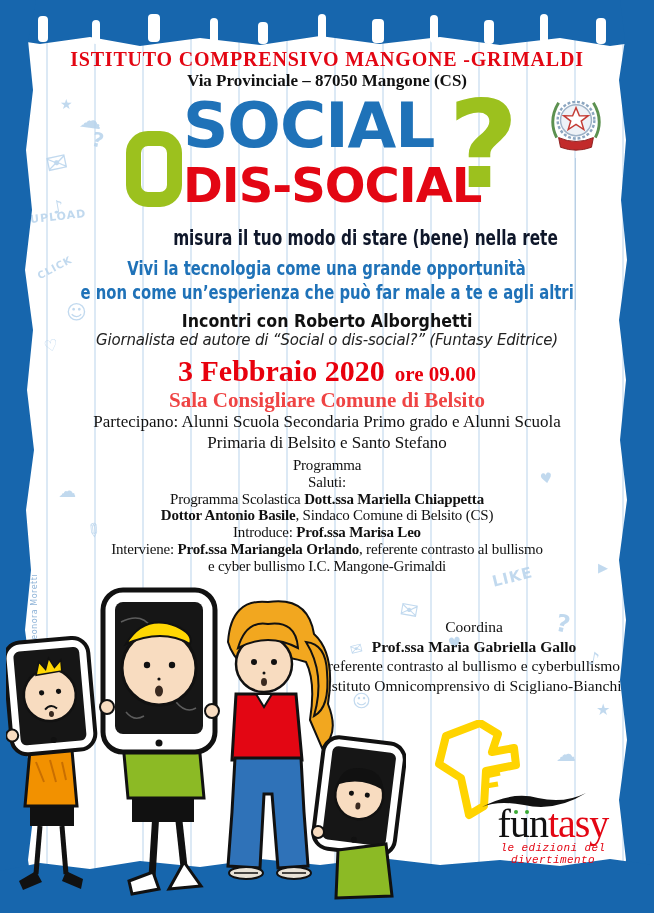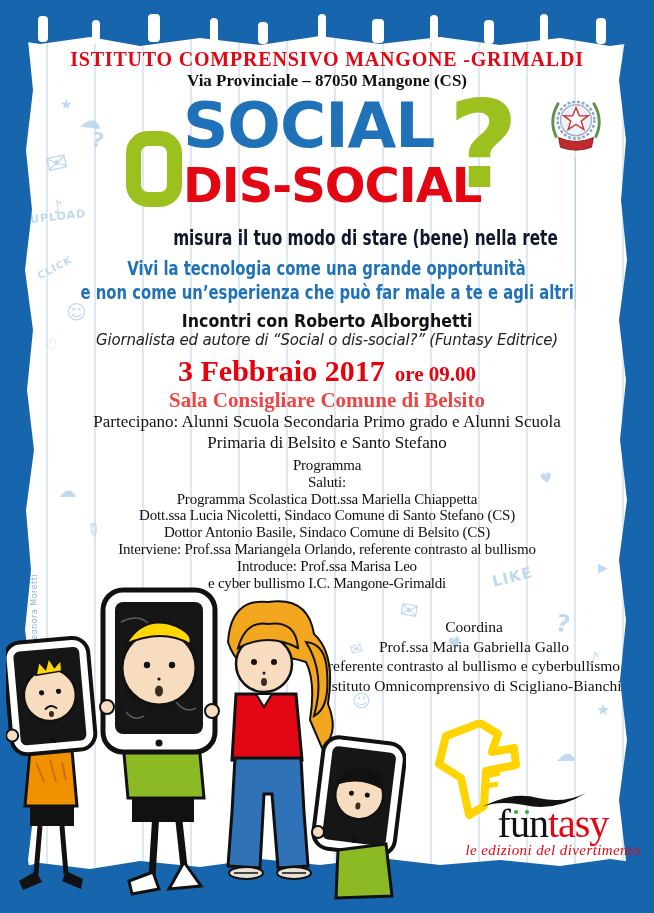--- a/index.html
+++ b/index.html
@@ -55,23 +55,23 @@
   #kids{left:6px;top:582px;z-index:4;}
   #hand{left:428px;top:720px;z-index:3;}
   #funtasy{left:458px;top:790px;width:190px;text-align:center;z-index:4;}
   #funtasy .swoosh{display:block;margin:0 auto -6px 22px;}
   #funtasy .word{font-size:40px;line-height:1;letter-spacing:-1px;}
   #funtasy .blk{color:#111;}
   #funtasy .red{color:#e30613;}
   .uface{position:relative;}
   .uface i{position:absolute;width:4px;height:4px;border-radius:50%;background:#3aaa35;top:9px;}
   .uface i.l{left:4px;} .uface i.r{left:15px;}
-  #pub-tag{font-size:15px;color:#e30613;font-style:italic;letter-spacing:.4px;margin-top:-2px;
-    font-family:Liberation Serif, serif;}
-  b{font-weight:normal;margin-top:28px;}
+  #pub-tag{font-size:11px;color:#e30613;font-style:italic;letter-spacing:.4px;margin-top:-2px;
+    font-family:Liberation Mono, monospace;}
+  b{font-weight:bold;margin-top:28px;}
 </style>
 </head>
 <body>
 
 <div id="poster">
 
   <div id="ruled"></div>
   <div id="doodle-layer">
       <span class="doodle" style="left: 46px; top: 148px; font-size: 26px; transform: rotate(-12deg);">✉</span>
       <span class="doodle" style="left: 80px; top: 108px; font-size: 22px; transform: rotate(8deg);">☁</span>
@@ -131,34 +131,33 @@
   <div id="word-dissocial" class="abs sans">DIS-SOCIAL</div>
   <div id="qmark" class="abs sans">?</div>
   <div id="tagline" class="abs ctr sans"><span class="narrow">misura il tuo modo di stare (bene) nella rete</span></div>
 
   <div id="vivi1" class="abs ctr sans"><span class="narrow">Vivi la tecnologia come una grande opportunità</span></div>
   <div id="vivi2" class="abs ctr sans"><span class="narrow">e non come un’esperienza che può far male a te e agli altri</span></div>
   <div id="meet" class="abs ctr sans"><span class="narrow">Incontri con Roberto Alborghetti</span></div>
   <div id="authorline" class="abs ctr">Giornalista ed autore di “Social o dis-social?” (Funtasy Editrice)</div>
 
   <div id="dateline" class="abs ctr">
-    <span class="d">3 Febbraio 2017</span><span class="t">ore 09.00</span>
+    <span class="d">3 Febbraio 2020</span><span class="t">ore 09.00</span>
   </div>
   <div id="venue" class="abs ctr">Sala Consigliare Comune di Belsito</div>
   <div id="part1" class="abs ctr">Partecipano: Alunni Scuola Secondaria Primo grado e Alunni Scuola</div>
   <div id="part2" class="abs ctr">Primaria di Belsito e Santo Stefano</div>
 
   <div id="program" class="abs ctr">
     <div><span>Programma</span><b></b><span></span></div>
     <div><span>Saluti:</span><b></b><span></span></div>
     <div><span>Programma Scolastica </span><b>Dott.ssa Mariella Chiappetta</b><span></span></div>
-    <div><span></span><b>Dott.ssa Lucia Nicoletti</b><span>, Sindaco Comune di Santo Stefano (CS)</span></div>
     <div><span></span><b>Dottor Antonio Basile</b><span>, Sindaco Comune di Belsito (CS)</span></div>
+    <div><span>Introduce: </span><b>Prof.ssa Marisa Leo</b><span></span></div>
     <div><span>Interviene: </span><b>Prof.ssa Mariangela Orlando</b><span>, referente contrasto al bullismo</span></div>
-    <div><span>Introduce: </span><b>Prof.ssa Marisa Leo</b><span></span></div>
     <div><span>e cyber bullismo I.C. Mangone-Grimaldi</span><b></b><span></span></div>
   </div>
 
   <div id="coordina" class="abs">
     <div>Coordina</div>
     <div><b>Prof.ssa Maria Gabriella Gallo</b></div>
     <div>referente contrasto al bullismo e cyberbullismo</div>
     <div>Istituto Omnicomprensivo di Scigliano-Bianchi</div>
   </div>
 

